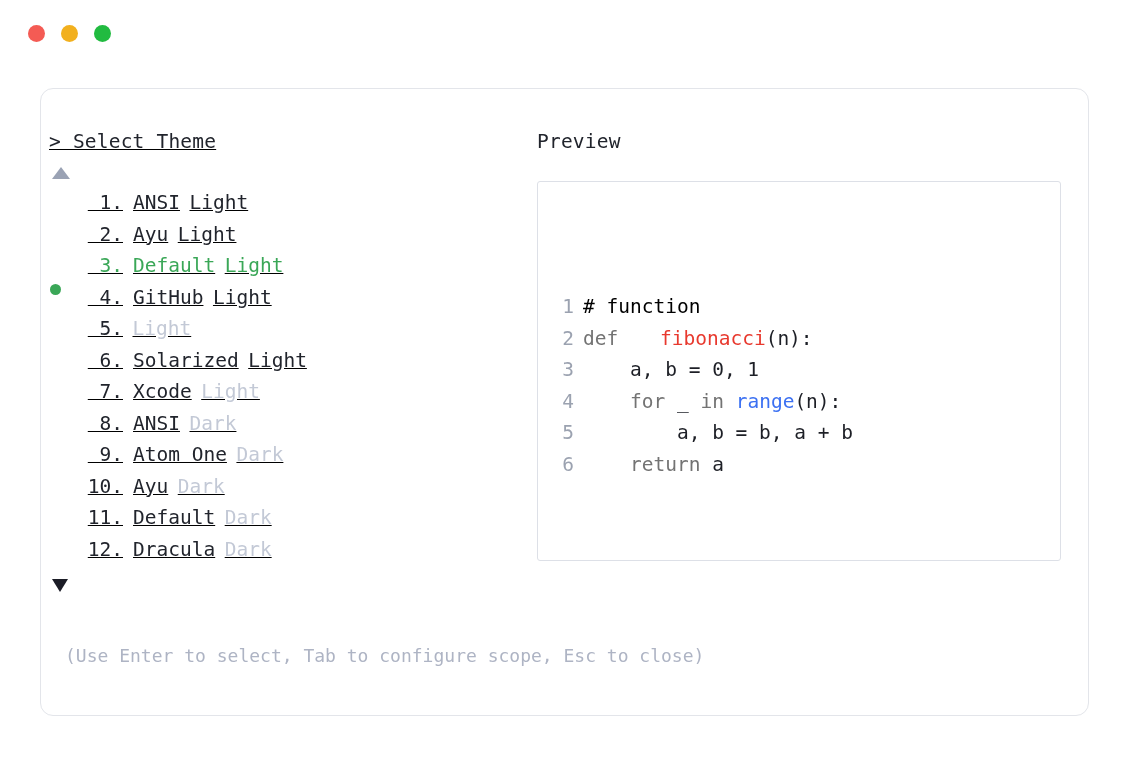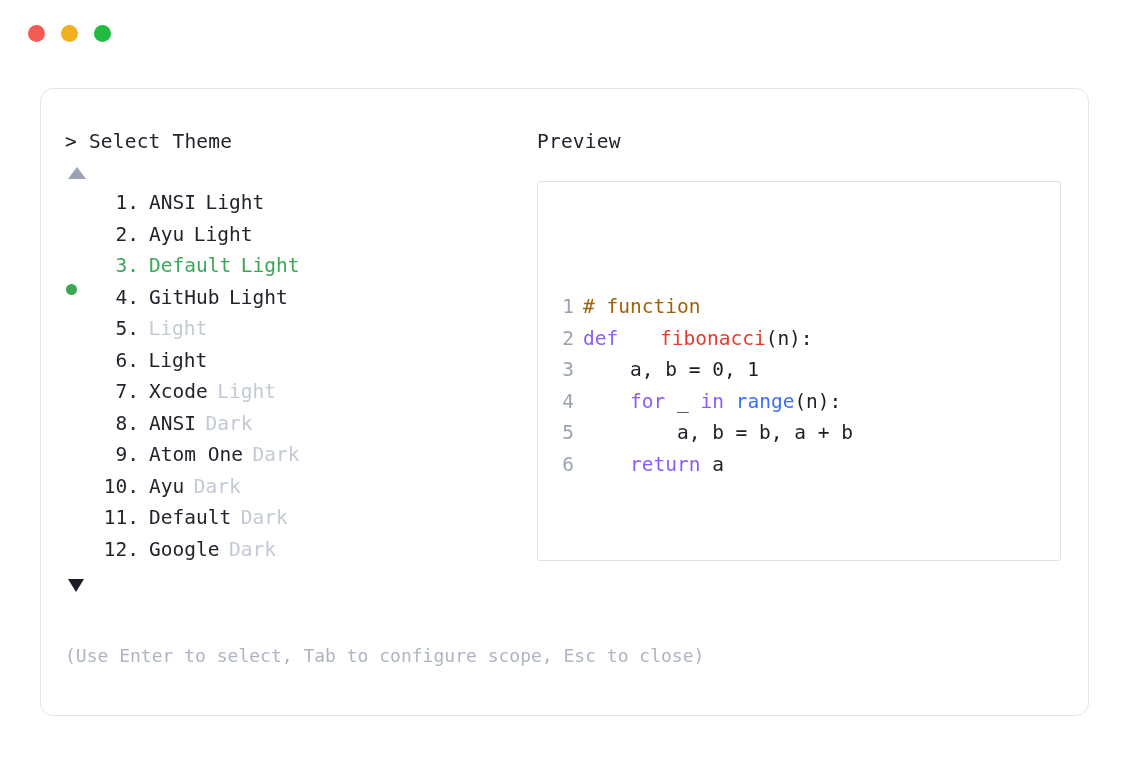--- a/index.html
+++ b/index.html
@@ -47,23 +47,24 @@
   }
 
   .card-inner {
     position: relative;
     width: 100%;
     height: 100%;
   }
 
   .col-left {
     position: absolute;
-    left: 24px;
+    left: 8px;
     top: 40px;
     width: 470px;
+    text-decoration: underline;
   }
   .col-right {
     position: absolute;
     left: 496px;
     top: 40px;
     width: 530px;
   }
 
   .heading {
     font-size: 19.5px;
@@ -155,22 +156,22 @@
   .ln {
     width: 20px;
     flex: 0 0 20px;
     text-align: right;
     color: #9ba2b0;
     margin-right: 9px;
   }
   .code-text { color: #1d1f26; }
 
   
-  .tok-comment  { color: #a16207; }
-  .tok-keyword  { color: #8b5cf6; text-align: right; }
+  .tok-comment  { color: #000000; }
+  .tok-keyword  { color: #737373; text-align: right; }
   .tok-func     { color: #e8392e; margin-left: 30px; }
   .tok-plain    { color: #1d1f26; }
   .tok-builtin  { color: #3b70f2; }
 
   
   .hint {
     position: absolute;
     left: 24px;
     bottom: 46px;
     font-size: 18px;
@@ -195,27 +196,27 @@
 
     <div class="col-left">
       <div class="heading">&gt; Select Theme</div>
       <div class="scroll-arrow scroll-arrow-up"></div>
       <ul class="theme-list">
           <li class="theme-row"><span class="bullet-cell"></span><span class="num-cell"> 1.</span><span class="name-cell">ANSI</span><span class="variant-cell variant-strong">Light</span></li>
           <li class="theme-row"><span class="bullet-cell"></span><span class="num-cell"> 2.</span><span class="name-cell">Ayu</span><span class="variant-cell variant-strong">Light</span></li>
           <li class="theme-row selected"><span class="bullet-cell"><span class="bullet"></span></span><span class="num-cell"> 3.</span><span class="name-cell">Default</span><span class="variant-cell variant-strong">Light</span></li>
           <li class="theme-row"><span class="bullet-cell"></span><span class="num-cell"> 4.</span><span class="name-cell">GitHub</span><span class="variant-cell variant-strong">Light</span></li>
           <li class="theme-row"><span class="bullet-cell"></span><span class="num-cell"> 5.</span><span class="variant-cell variant-muted">Light</span></li>
-          <li class="theme-row"><span class="bullet-cell"></span><span class="num-cell"> 6.</span><span class="variant-cell variant-strong">Light</span></li>
+          <li class="theme-row"><span class="bullet-cell"></span><span class="num-cell"> 6.</span><span class="name-cell">Solarized</span><span class="variant-cell variant-strong">Light</span></li>
           <li class="theme-row"><span class="bullet-cell"></span><span class="num-cell"> 7.</span><span class="name-cell">Xcode</span><span class="variant-cell variant-muted">Light</span></li>
           <li class="theme-row"><span class="bullet-cell"></span><span class="num-cell"> 8.</span><span class="name-cell">ANSI</span><span class="variant-cell variant-muted">Dark</span></li>
           <li class="theme-row"><span class="bullet-cell"></span><span class="num-cell"> 9.</span><span class="name-cell">Atom One</span><span class="variant-cell variant-muted">Dark</span></li>
           <li class="theme-row"><span class="bullet-cell"></span><span class="num-cell">10.</span><span class="name-cell">Ayu</span><span class="variant-cell variant-muted">Dark</span></li>
           <li class="theme-row"><span class="bullet-cell"></span><span class="num-cell">11.</span><span class="name-cell">Default</span><span class="variant-cell variant-muted">Dark</span></li>
-          <li class="theme-row"><span class="bullet-cell"></span><span class="num-cell">12.</span><span class="name-cell">Google</span><span class="variant-cell variant-muted">Dark</span></li>
+          <li class="theme-row"><span class="bullet-cell"></span><span class="num-cell">12.</span><span class="name-cell">Dracula</span><span class="variant-cell variant-muted">Dark</span></li>
         </ul>
       <div class="scroll-arrow scroll-arrow-down"></div>
     </div>
 
     <div class="col-right">
       <div class="heading">Preview</div>
       <div class="preview-box">
         <div class="code">
           <div id="code-lines"><div class="code-line"><span class="ln">1</span><span class="code-text"><span class="tok-comment"># function</span></span></div><div class="code-line"><span class="ln">2</span><span class="code-text"><span class="tok-keyword">def </span><span class="tok-func">fibonacci</span><span class="tok-plain">(n):</span></span></div><div class="code-line"><span class="ln">3</span><span class="code-text"><span class="tok-plain">    a, b = 0, 1</span></span></div><div class="code-line"><span class="ln">4</span><span class="code-text"><span class="tok-plain">    </span><span class="tok-keyword">for</span><span class="tok-plain"> _ </span><span class="tok-keyword">in</span><span class="tok-plain"> </span><span class="tok-builtin">range</span><span class="tok-plain">(n):</span></span></div><div class="code-line"><span class="ln">5</span><span class="code-text"><span class="tok-plain">        a, b = b, a + b</span></span></div><div class="code-line"><span class="ln">6</span><span class="code-text"><span class="tok-plain">    </span><span class="tok-keyword">return</span><span class="tok-plain"> a</span></span></div></div>
           

